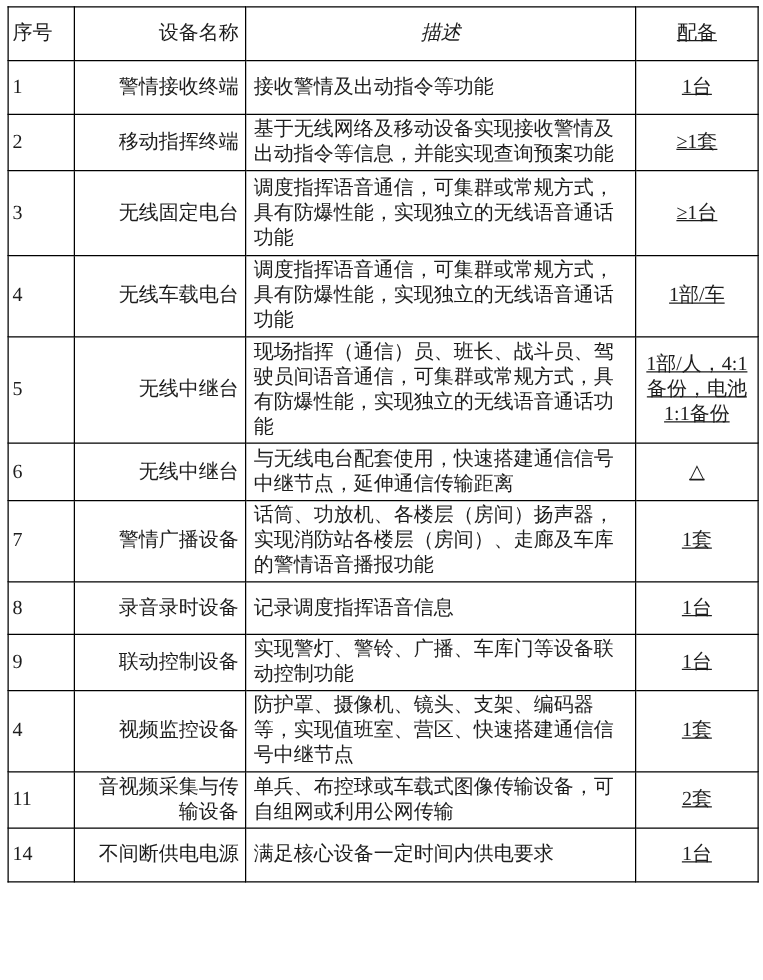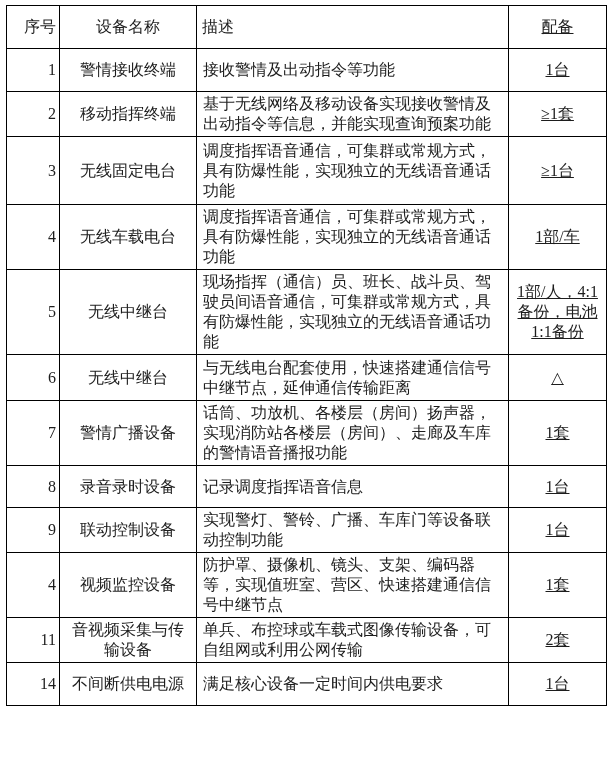--- a/index.html
+++ b/index.html
@@ -23,24 +23,24 @@
   .equip th, .equip td {
     border: 1px solid var(--border-color, #000000);
     font-size: 16px;
     line-height: 20px;
     font-weight: normal;
     vertical-align: middle;
     overflow: hidden;
     word-break: normal;
     line-break: strict;
   }
-  .c-no   { text-align: right; padding: 2px 3px; }
-  .c-name { text-align: center; padding: 2px 5px; }
+  .c-no   { text-align: left; padding: 2px 3px; }
+  .c-name { text-align: right; padding: 2px 5px; }
   .c-desc { text-align: left;   padding: 2px 5px 2px 6px; margin-left: 42px; }
-  .c-desc-h { text-align: left; padding: 2px 5px; }
+  .c-desc-h { text-align: center; padding: 2px 5px; font-style: italic; }
   .c-qty  { text-align: center; padding: 2px 5px; text-decoration: underline; }
 </style>
 </head>
 <body>
 
 <table class="equip">
   <colgroup>
     <col style="width:53px">
     <col style="width:137px">
     <col style="width:312px">

